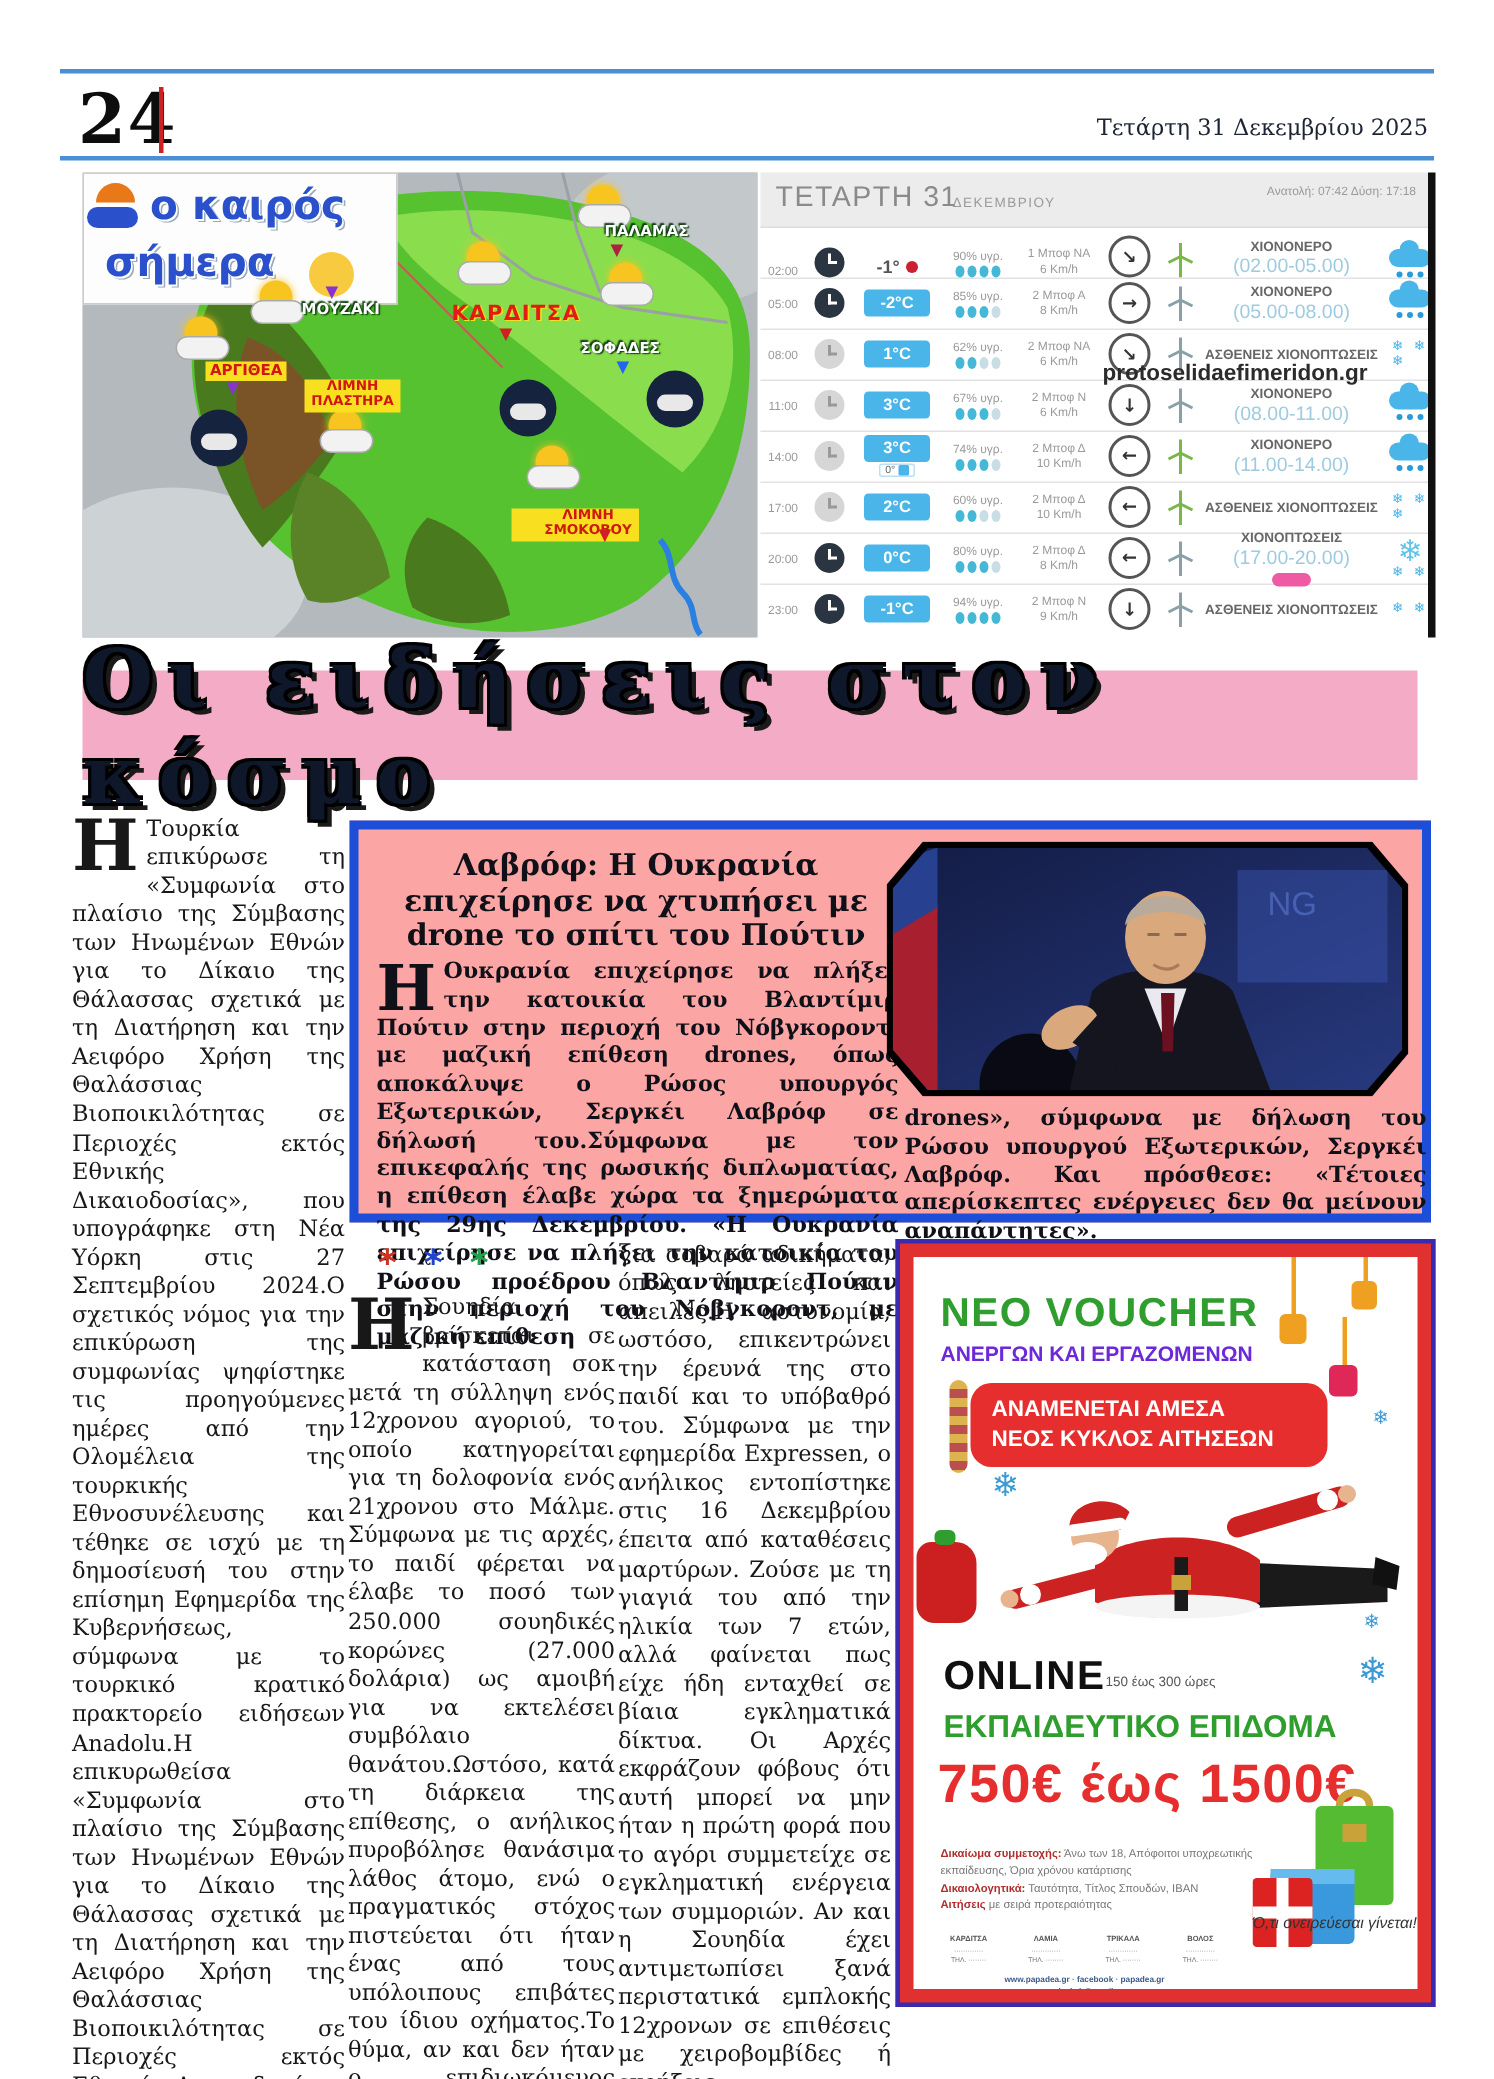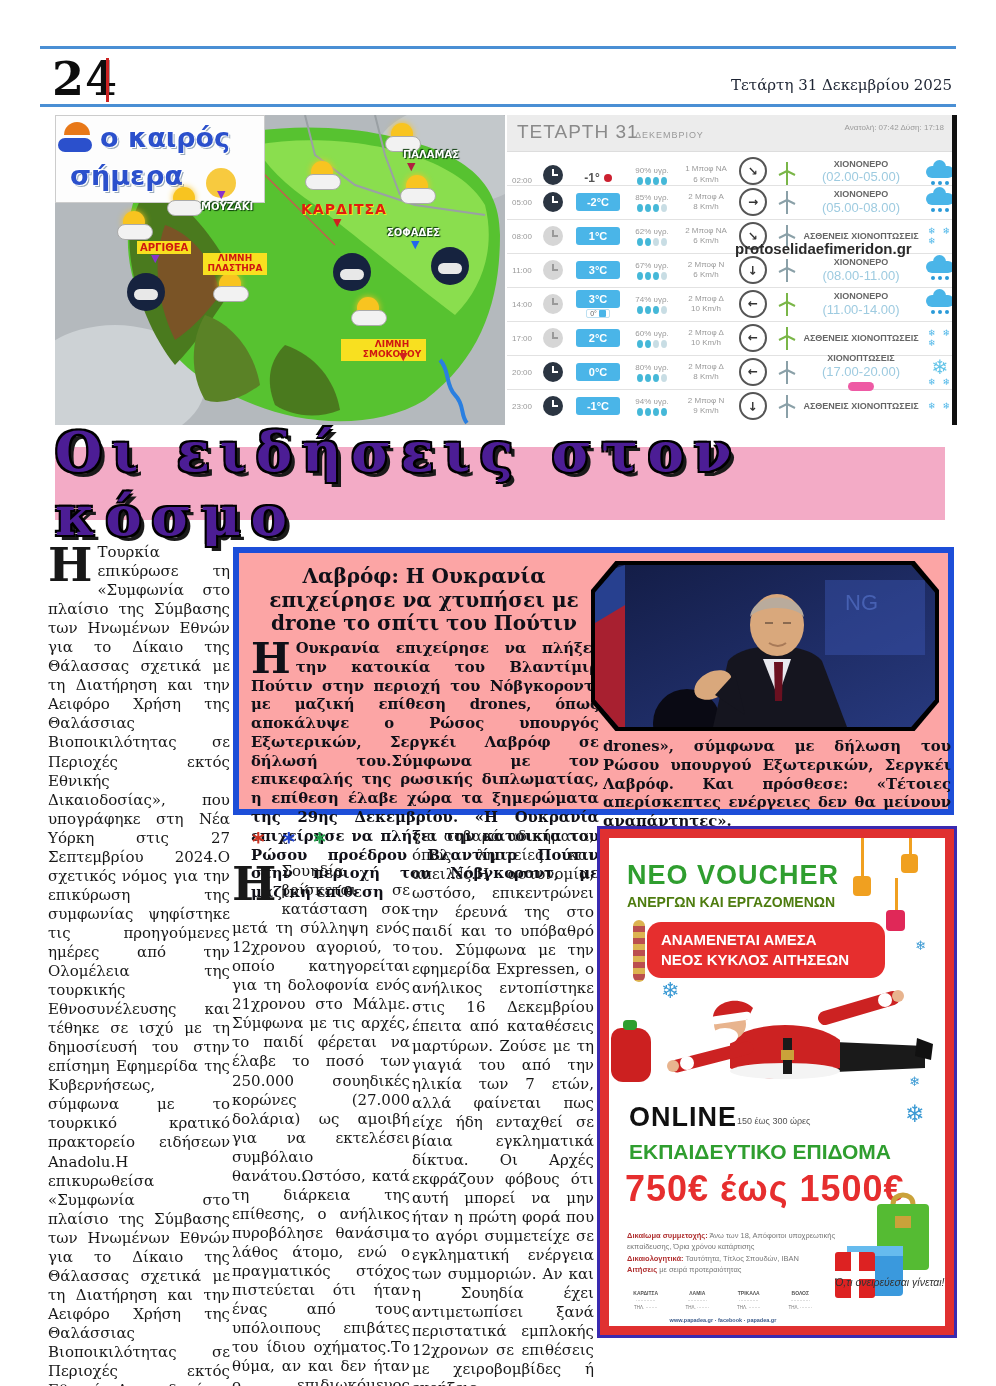--- a/index.html
+++ b/index.html
@@ -84,21 +84,21 @@
   .raindots b{width:4px;height:4px;border-radius:50%;background:#2a9ad8;}
   .snowsm{color:#4ab5e8;font-size:9px;letter-spacing:2px;}
   .snowbig{color:#62c4e8;font-size:20px;line-height:1;}
   .wt-black{position:absolute;left:952px;top:115px;width:5px;height:310px;background:#101010;}
   .watermark{position:absolute;left:735px;top:240px;font-family:"Liberation Sans",sans-serif;font-weight:bold;
              font-size:15px;color:#2b2b2b;z-index:30;}
 
   
   .band{position:absolute;left:55px;top:447px;width:890px;height:73px;background:#f3abc6;
         display:flex;align-items:center;justify-content:center;}
-  .band h1{margin:0;font-size:54px;font-weight:bold;letter-spacing:10px;color:#4c1d95;
+  .band h1{margin:0;font-size:54px;font-weight:bold;letter-spacing:10px;color:#0f172a;
      text-shadow:2px 2px 0 #000,-2px -2px 0 #000,2px -2px 0 #000,-2px 2px 0 #000,5px 5px 0 #1a1a1a;}
 
   
   .coltext{font-size:15px;line-height:1.27;text-align:justify;color:#181818;}
   .dropcap{float:left;font-size:47px;line-height:.82;font-weight:bold;padding:3px 5px 0 0;}
   .col-turkey{position:absolute;left:48px;top:543px;width:182px;}
   .cyanbox{position:absolute;left:233px;top:547px;width:721px;height:268px;background:#fca5a5;
            border:6px solid #1d4ed8;box-sizing:border-box;}
   .lavrov-title{position:absolute;left:14px;top:12px;width:342px;text-align:center;font-size:20px;
                 font-weight:bold;line-height:1.18;color:#101018;}
@@ -114,21 +114,21 @@
          font-weight:bold;letter-spacing:18px;}
   .stars .s1{color:#cc3322;} .stars .s2{color:#2244cc;} .stars .s3{color:#22a04a;}
   .col-sweden1{position:absolute;left:232px;top:862px;width:178px;}
   .col-sweden2{position:absolute;left:412px;top:827px;width:182px;}
 
   
   .ad{position:absolute;left:597px;top:826px;width:360px;height:512px;box-sizing:border-box;
       border:3px solid #3a2ab0;background:#e03030;font-family:"Liberation Sans",sans-serif;}
   .ad-inner{position:absolute;left:9px;top:9px;right:9px;bottom:9px;background:#fff;overflow:hidden;}
   .ad-t1{position:absolute;left:18px;top:22px;font-size:27px;font-weight:bold;color:#2f9e2f;letter-spacing:1px;}
-  .ad-t2{position:absolute;left:18px;top:56px;font-size:14px;font-weight:bold;color:#4d7c0f;}
+  .ad-t2{position:absolute;left:18px;top:56px;font-size:14px;font-weight:bold;color:#6d28d9;}
   .ad-banner{position:absolute;left:38px;top:84px;width:238px;height:56px;background:#e62e2e;border-radius:14px;
        color:#fff;font-weight:bold;font-size:15px;line-height:1.35;display:flex;flex-direction:column;
        justify-content:center;padding-left:14px;box-sizing:border-box;}
   .garland{position:absolute;left:24px;top:82px;width:12px;height:62px;
        background:repeating-linear-gradient(180deg,#d4a024 0 6px,#a22 6px 12px);border-radius:6px;opacity:.8;}
   .orn-line{position:absolute;width:3px;background:#f0a020;}
   .orn{position:absolute;border-radius:4px;}
   .flake{position:absolute;color:#3b9ad4;font-family:"DejaVu Sans",sans-serif;}
   .sack{position:absolute;left:2px;top:190px;width:40px;height:54px;background:#cc2020;border-radius:10px 14px 12px 12px;}
   .sack::before{content:"";position:absolute;left:12px;top:-8px;width:14px;height:10px;background:#2f9e2f;border-radius:4px;}

